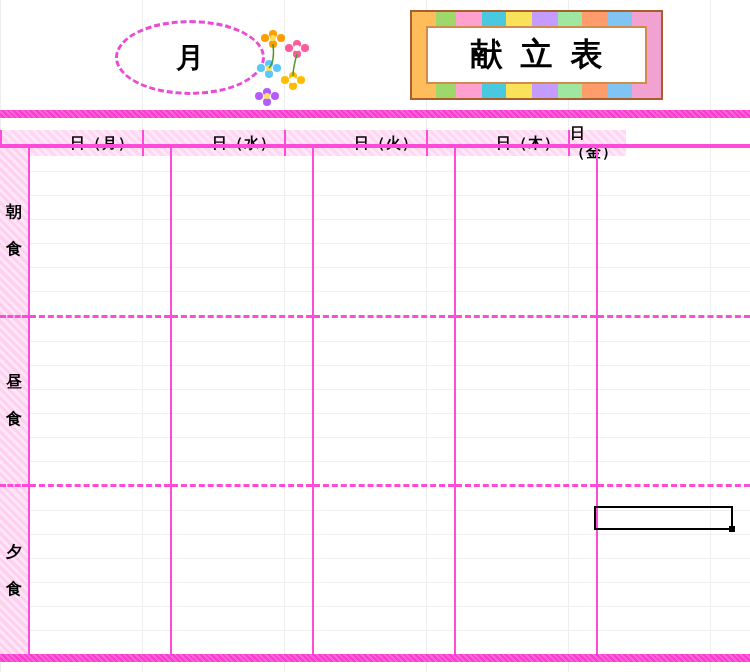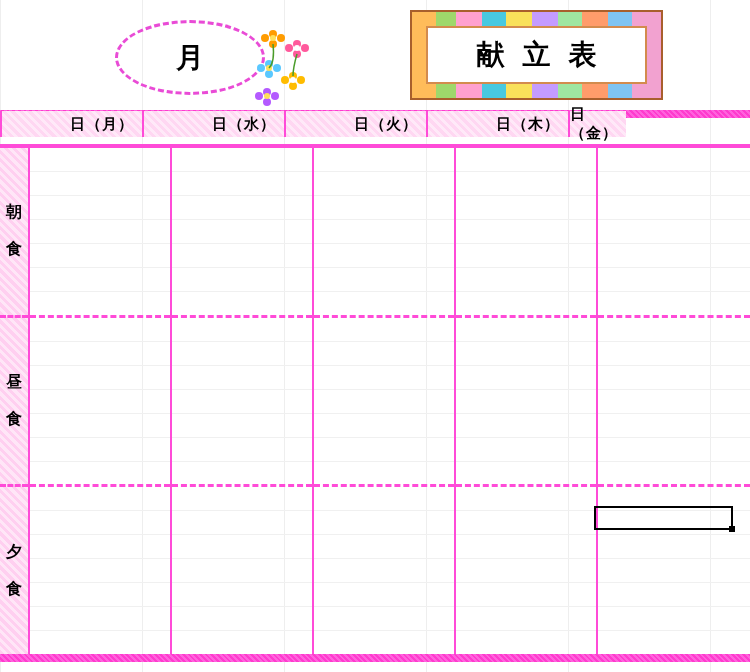--- a/index.html
+++ b/index.html
@@ -75,42 +75,42 @@
       border: 2px solid #a85f2c;
     }
     .title-inner {
       width: 100%;
       height: 100%;
       background: #fff;
       border: 2px solid #d38b4d;
       display: flex;
       align-items: center;
       justify-content: center;
-      font-size: 28px;
+      font-size: 32px;
       font-weight: bold;
       letter-spacing: 18px;
       padding-left: 18px;
     }
     
     .pink-band-h {
       position: absolute;
       left: 0;
       width: 750px;
       height: 8px;
       background: #ff4bd8;
       background-image:
         repeating-linear-gradient(45deg, #ff62dd 0 2px, #ff3bce 2px 4px);
     }
     .band-top { top: 110px; }
     .band-bot { top: 654px; }
     
     .day-header-row {
       position: absolute;
       left: 0;
-      top: 111px;
+      top: 130px;
       width: 604px;
       height: 26px;
       display: flex;
     }
     .row-label-stub {
       width: 30px;
       height: 26px;
       background:
         repeating-linear-gradient(45deg, #ffcff0 0 3px, #ffe6f7 3px 6px);
       border-right: 2px solid #ff4bd8;

